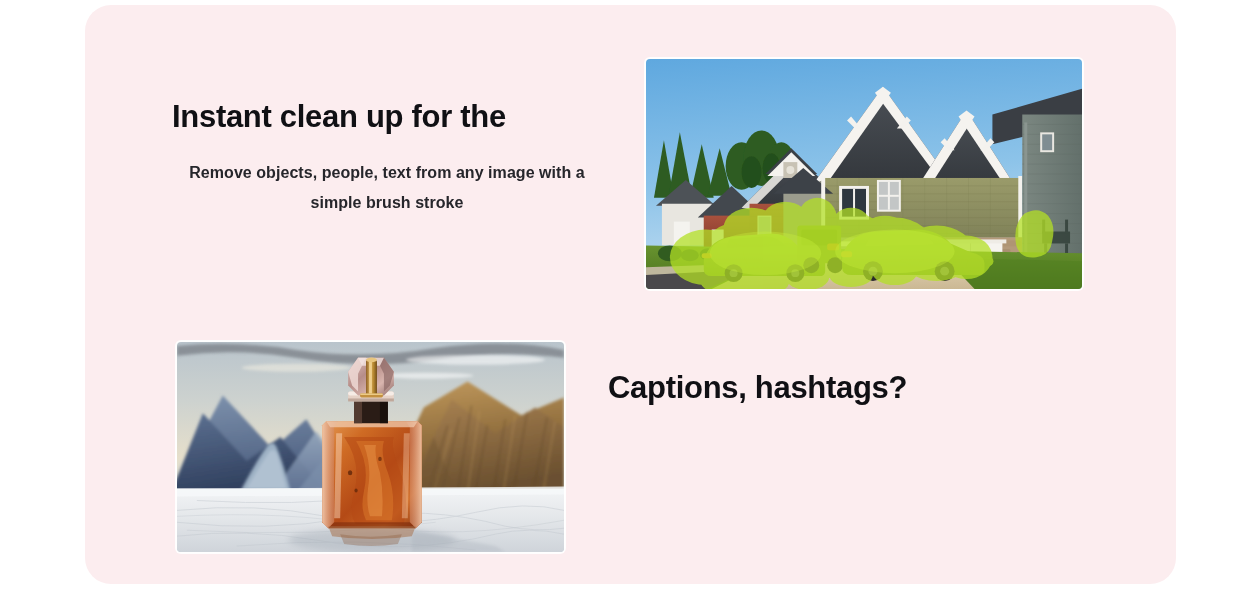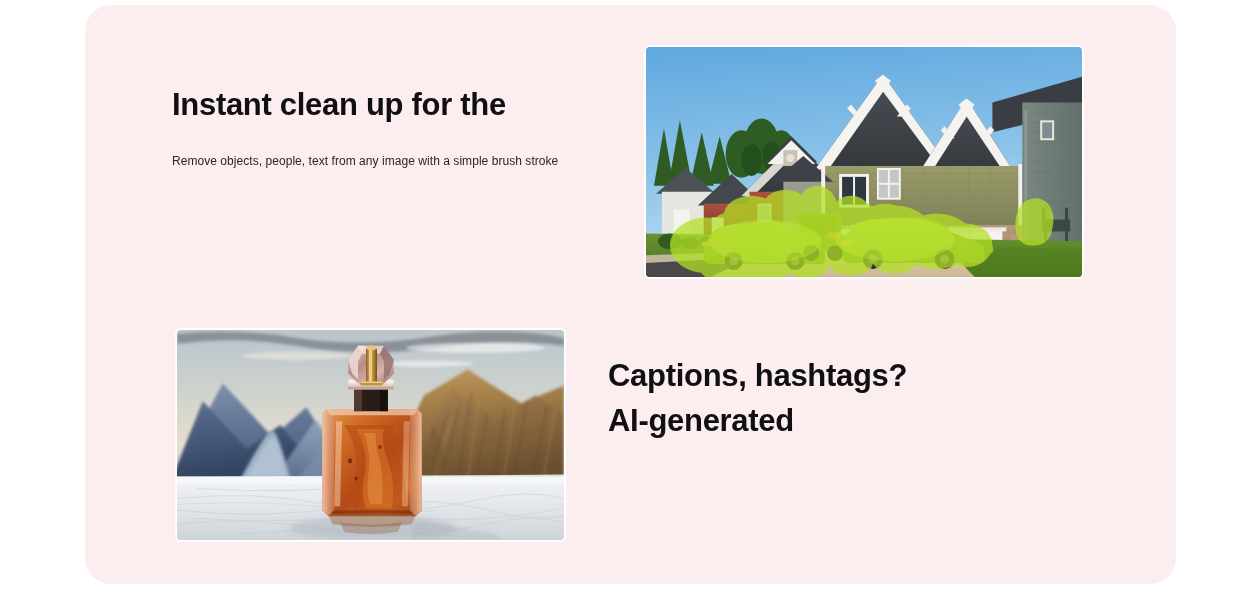--- a/index.html
+++ b/index.html
@@ -14,42 +14,43 @@
   
   .feature-card {
     position: absolute;
     left: 85px; top: 5px;
     width: 1091px; height: 579px;
     background: #fcedef;
     border-radius: 26px;
   }
 
   
-  .row { position: absolute; }
+  .row { position: absolute; margin-top: 12px; }
   .row-one { left: 0; top: 0; width: 1091px; height: 290px; }
   .row-two { left: 0; top: 290px; width: 1212px; height: 289px; }
 
   .text-col { position: absolute; }
   .text-one { left: 87px; top: 77px; width: 430px; }
   .text-two { left: 523px; top: 58px; width: 480px; }
 
   .headline {
     font-size: 31px;
     font-weight: bold;
     line-height: 45px;
     letter-spacing: -0.3px;
     color: #101014;
   }
   .subcopy {
     margin-top: 19px;
-    font-size: 12px;
-    font-weight: normal;
+    font-size: 16px;
+    font-weight: bold;
     line-height: 30px;
     color: #26262b;
     letter-spacing: 0.05px;
+    text-align: center;
   }
 
   
   .media {
     position: absolute;
     background: #ffffff;
     border: 1px solid #ffffff;
     border-radius: 5px;
     overflow: hidden;
     box-shadow: 0 0 0 1px rgba(255,255,255,0.9);
@@ -569,19 +570,18 @@
             <rect x="184" y="52" width="23" height="1.6" rx="1" fill="#eccb86"></rect>
           </g>
 
           <rect x="0" y="0" width="389" height="212" fill="none"></rect>
         </svg>
       </figure>
 
       <div class="text-col text-two">
         <h2 class="headline">
           <span>Captions, hashtags?</span><br>
-          <span>AI-generated</span>
         </h2>
       </div>
     </div>
 
   </section>
 </div>
 
 </body></html>

